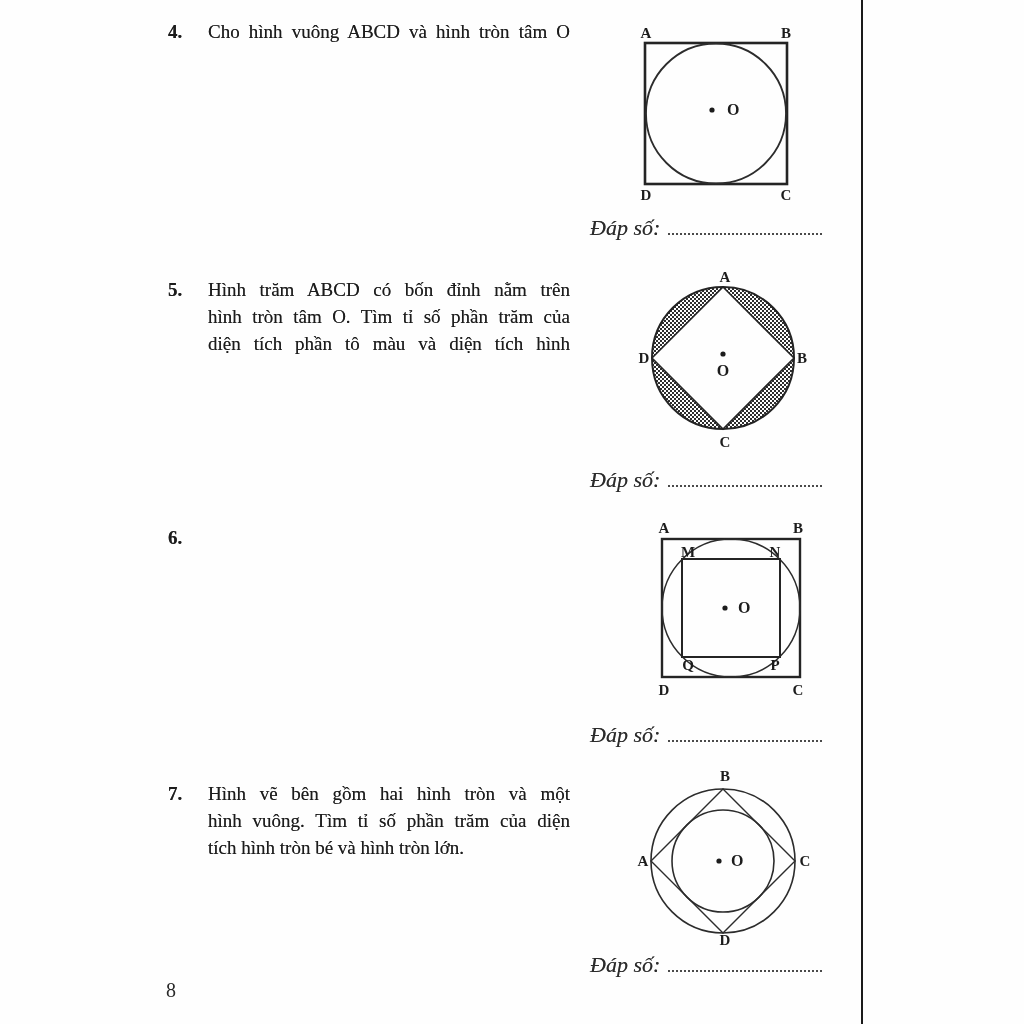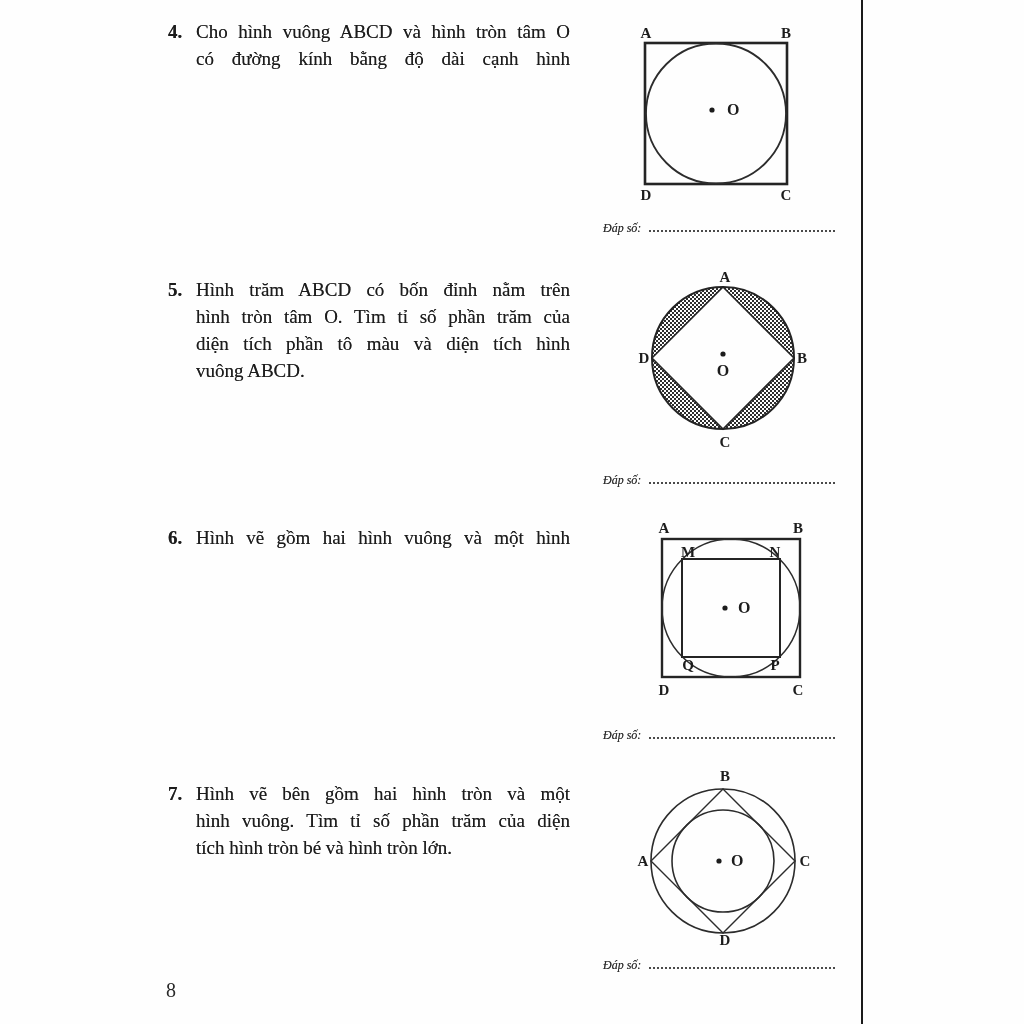--- a/index.html
+++ b/index.html
@@ -8,52 +8,51 @@
     background:#fefefe; overflow:hidden;
     font-family:"Liberation Serif", serif; color:#1c1c1c;
   }
   .edge-rule {
     position:absolute; left:861px; top:0; width:2px; height:1024px;
     background:#1a1a1a;
   }
   .problem { position:absolute; left:168px; width:402px; font-size:19px; line-height:27px;
              text-shadow:0 0 0.6px rgba(25,25,25,0.65); }
   .problem .num { position:absolute; left:0; top:0; font-weight:bold; }
-  .problem .lines { margin-left:28px; }
+  .problem .lines { margin-left:40px; }
   .jline { text-align:justify; text-align-last:justify; white-space:normal; }
   .jline.last { text-align-last:left; }
   .figure { position:absolute; }
   .figure svg text {
     font-family:"Liberation Serif", serif; font-size:15px; font-weight:bold; fill:#1c1c1c;
   }
   .figure svg text.center-o { font-size:16px; }
   .answer {
-    position:absolute; left:603px; width:232px;
+    position:absolute; left:590px; width:232px;
     display:flex; align-items:baseline;
-    font-size:12px; font-style:italic; color:#2b2b2b;
+    font-size:22px; font-style:italic; color:#2b2b2b;
     text-shadow:0 0 0.6px rgba(35,35,35,0.6);
   }
   .answer-dots {
     flex:1; height:15px; margin-left:8px;
     border-bottom:2px dotted #4a4a4a;
   }
   .page-number { position:absolute; left:166px; top:979px; font-size:20px; color:#2a2a2a; }
 </style>
 </head>
 <body>
 
 <div class="page">
 
   <div class="edge-rule"></div>
 
   <div class="problem" style="top:18px">
     <div class="num">4.</div>
     <div class="lines">
       <div class="jline">Cho hình vuông ABCD và hình tròn tâm O</div>
-      <div class="jline">có đường kính bằng độ dài cạnh hình</div>
     </div>
   </div>
 
   <div class="figure" style="left:630px; top:18px">
     <svg width="200" height="195" viewBox="0 0 200 195">
       <text x="16" y="20" text-anchor="middle">A</text>
       <text x="156" y="20" text-anchor="middle">B</text>
       <rect x="15" y="25" width="142" height="141" fill="none" stroke="#242424" stroke-width="2.6"></rect>
       <circle cx="86" cy="95.5" r="70" fill="none" stroke="#2c2c2c" stroke-width="1.8"></circle>
       <circle cx="82" cy="92" r="2.6" fill="#1c1c1c"></circle>
@@ -67,21 +66,20 @@
     <span class="answer-label">Đáp số:</span>
     <span class="answer-dots"></span>
   </div>
 
   <div class="problem" style="top:276px">
     <div class="num">5.</div>
     <div class="lines">
       <div class="jline">Hình trăm ABCD có bốn đỉnh nằm trên</div>
       <div class="jline">hình tròn tâm O. Tìm tỉ số phần trăm của</div>
       <div class="jline">diện tích phần tô màu và diện tích hình</div>
-      <div class="jline last">vuông ABCD.</div>
     </div>
   </div>
 
   <div class="figure" style="left:630px; top:270px">
     <svg width="190" height="185" viewBox="0 0 190 185">
       <defs>
         <pattern id="crosshatch" patternUnits="userSpaceOnUse" width="4" height="4">
           <rect x="0" y="0" width="2" height="2" fill="#2e2e2e"></rect>
           <rect x="2" y="2" width="2" height="2" fill="#2e2e2e"></rect>
         </pattern>
@@ -98,21 +96,20 @@
   </div>
 
   <div class="answer" style="top:467px">
     <span class="answer-label">Đáp số:</span>
     <span class="answer-dots"></span>
   </div>
 
   <div class="problem" style="top:524px">
     <div class="num">6.</div>
     <div class="lines">
-      <div class="jline">Hình vẽ gồm hai hình vuông và một hình</div>
     </div>
   </div>
 
   <div class="figure" style="left:640px; top:518px">
     <svg width="180" height="185" viewBox="0 0 180 185">
       <text x="24" y="15" text-anchor="middle">A</text>
       <text x="158" y="15" text-anchor="middle">B</text>
       <rect x="22" y="21" width="138" height="138" fill="none" stroke="#242424" stroke-width="2.4"></rect>
       <circle cx="91" cy="90" r="69" fill="none" stroke="#2c2c2c" stroke-width="1.5"></circle>
       <rect x="42" y="41" width="98" height="98" fill="#fefefe" fill-opacity="0" stroke="#242424" stroke-width="2"></rect>

